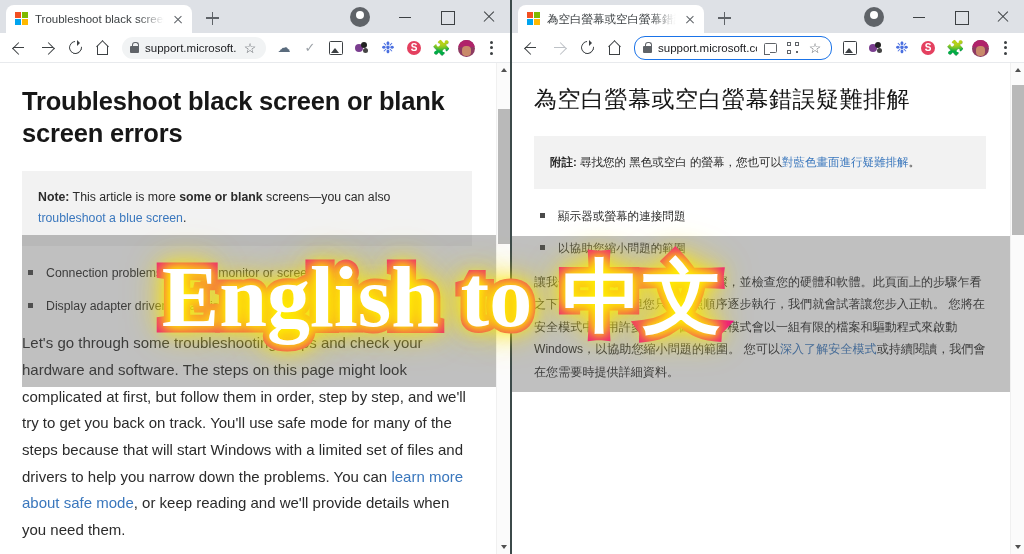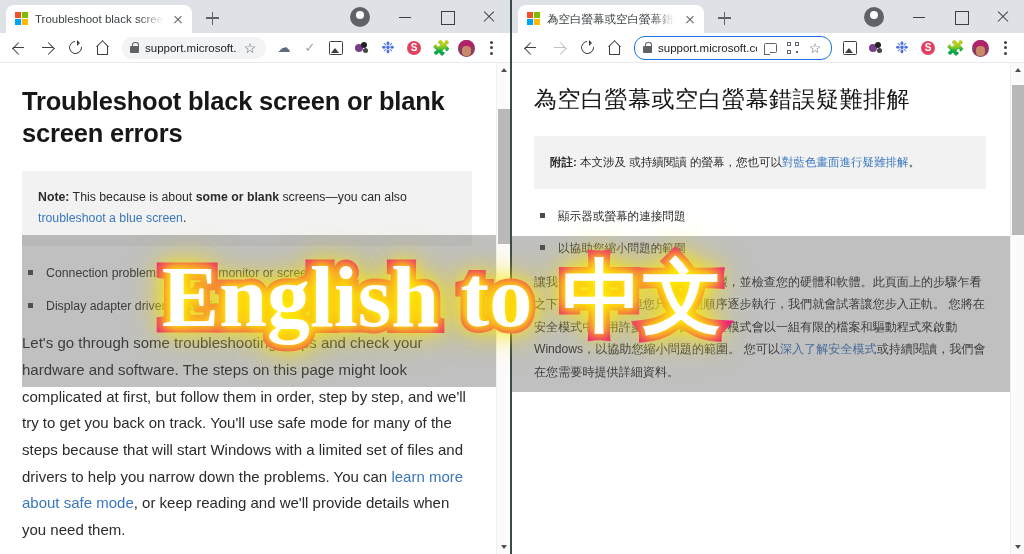--- a/index.html
+++ b/index.html
@@ -365,21 +365,21 @@
           </span>
         </div>
     </div>
 
     <div class="page">
       <div class="page-inner">
         <div class="content">
           <h1 class="title">Troubleshoot black screen or blank screen errors</h1>
 
           <div class="notebox">
-            <b>Note:</b><span> This because is about </span><b>some or blank</b><span> screens—you can also </span><a href="#">troubleshoot a blue screen</a><span>.</span>
+            <b>Note:</b><span> This article is more </span><b>some or blank</b><span> screens—you can also </span><a href="#">troubleshoot a blue screen</a><span>.</span>
           </div>
 
 
           <ul class="bullets">
             <li>Connection problems with your monitor or screen</li>
             <li>Display adapter driver update issues</li>
           </ul>
 
           <p class="body"><span>Let's go through some troubleshooting steps and check your hardware and software. The steps on this page might look complicated at first, but follow them in order, step by step, and we'll try to get you back on track. You'll use safe mode for many of the steps because that will start Windows with a limited set of files and drivers to help you narrow down the problems. You can </span><a href="#">learn more about safe mode</a><span>, or keep reading and we'll provide details when you need them.</span></p>
 
@@ -479,21 +479,21 @@
           </span>
         </div>
     </div>
 
     <div class="page cjk">
       <div class="page-inner">
         <div class="content">
           <h1 class="title">為空白螢幕或空白螢幕錯誤疑難排解</h1>
 
           <div class="notebox">
-            <b>附註:</b><span> 本文涉及 或持續閱讀 的螢幕，您也可以</span><a href="#">對藍色畫面進行疑難排解</a><span>。</span>
+            <b>附註:</b><span> 尋找您的 黑色或空白 的螢幕，您也可以</span><a href="#">對藍色畫面進行疑難排解</a><span>。</span>
           </div>
 
 
           <ul class="bullets">
             <li>顯示器或螢幕的連接問題</li>
             <li>以協助您縮小問題的範圍</li>
           </ul>
 
           <p class="body"><span>讓我們逐一執行下一些疑難排解步驟，並檢查您的硬體和軟體。此頁面上的步驟乍看之下可能很複雜，但您只要依照順序逐步執行，我們就會試著讓您步入正軌。 您將在安全模式中使用許多步驟，因為安全模式會以一組有限的檔案和驅動程式來啟動 Windows，以協助您縮小問題的範圍。 您可以</span><a href="#">深入了解安全模式</a><span>或持續閱讀，我們會在您需要時提供詳細資料。</span></p>
 

